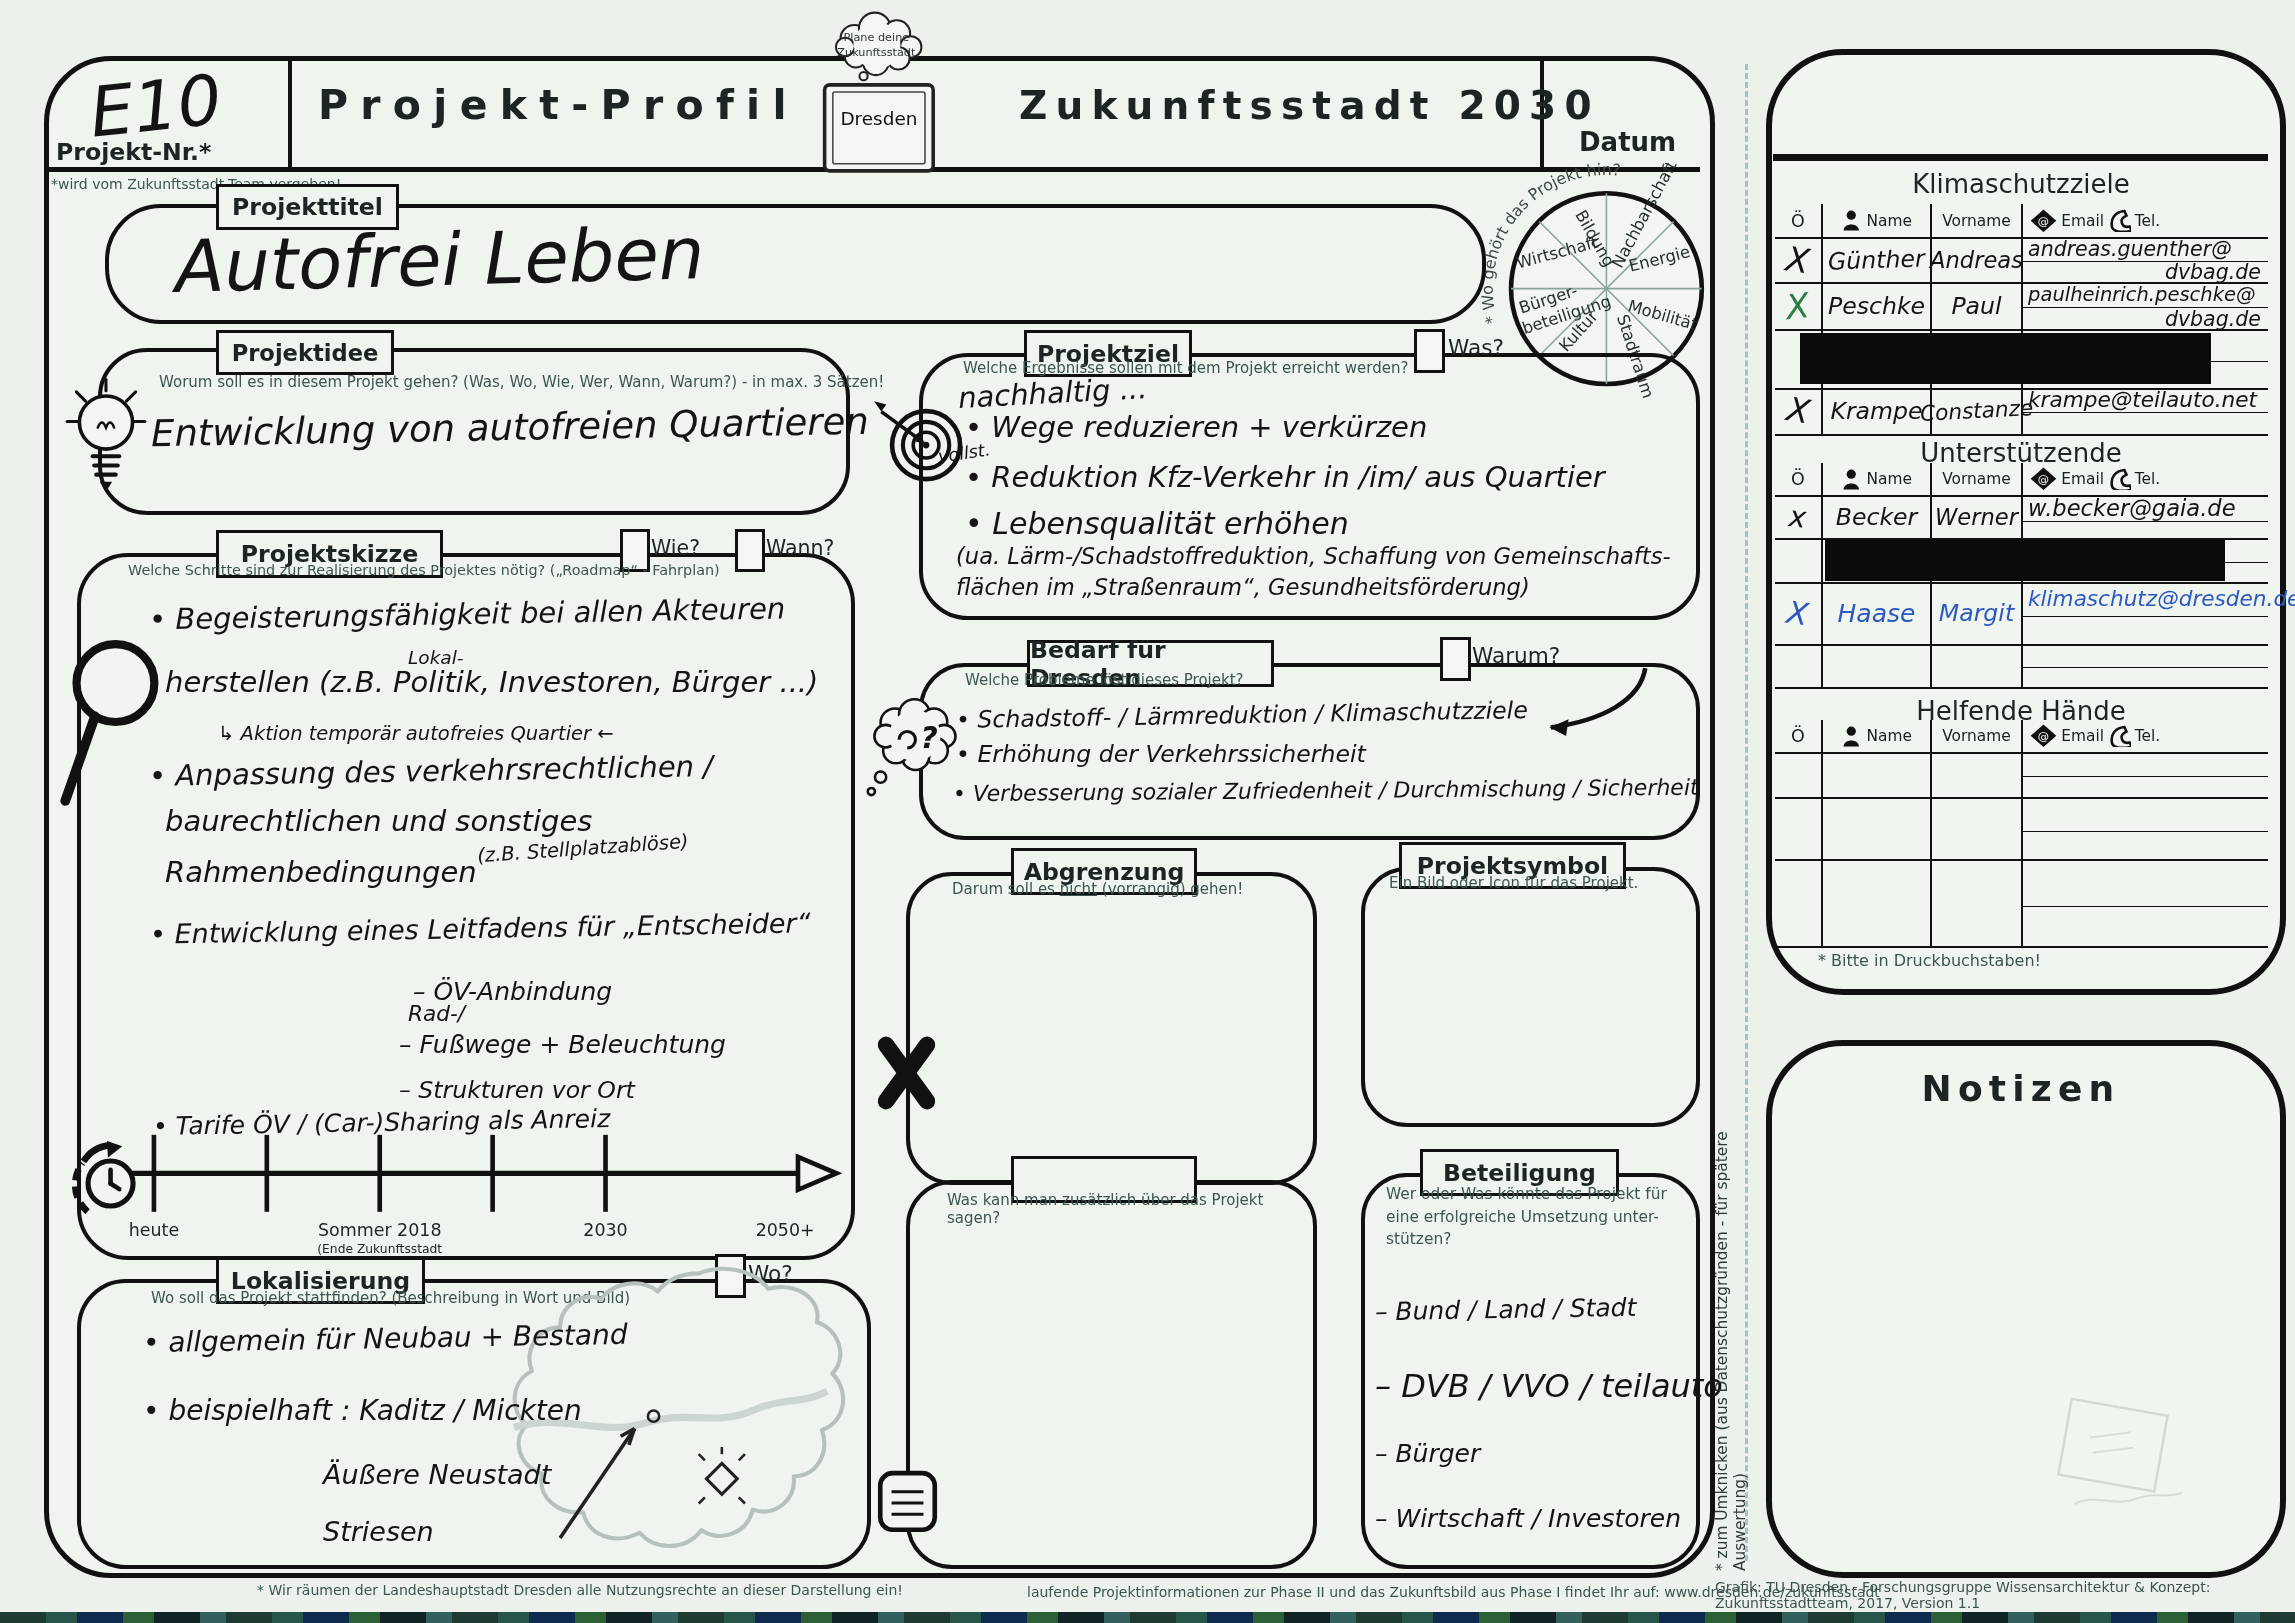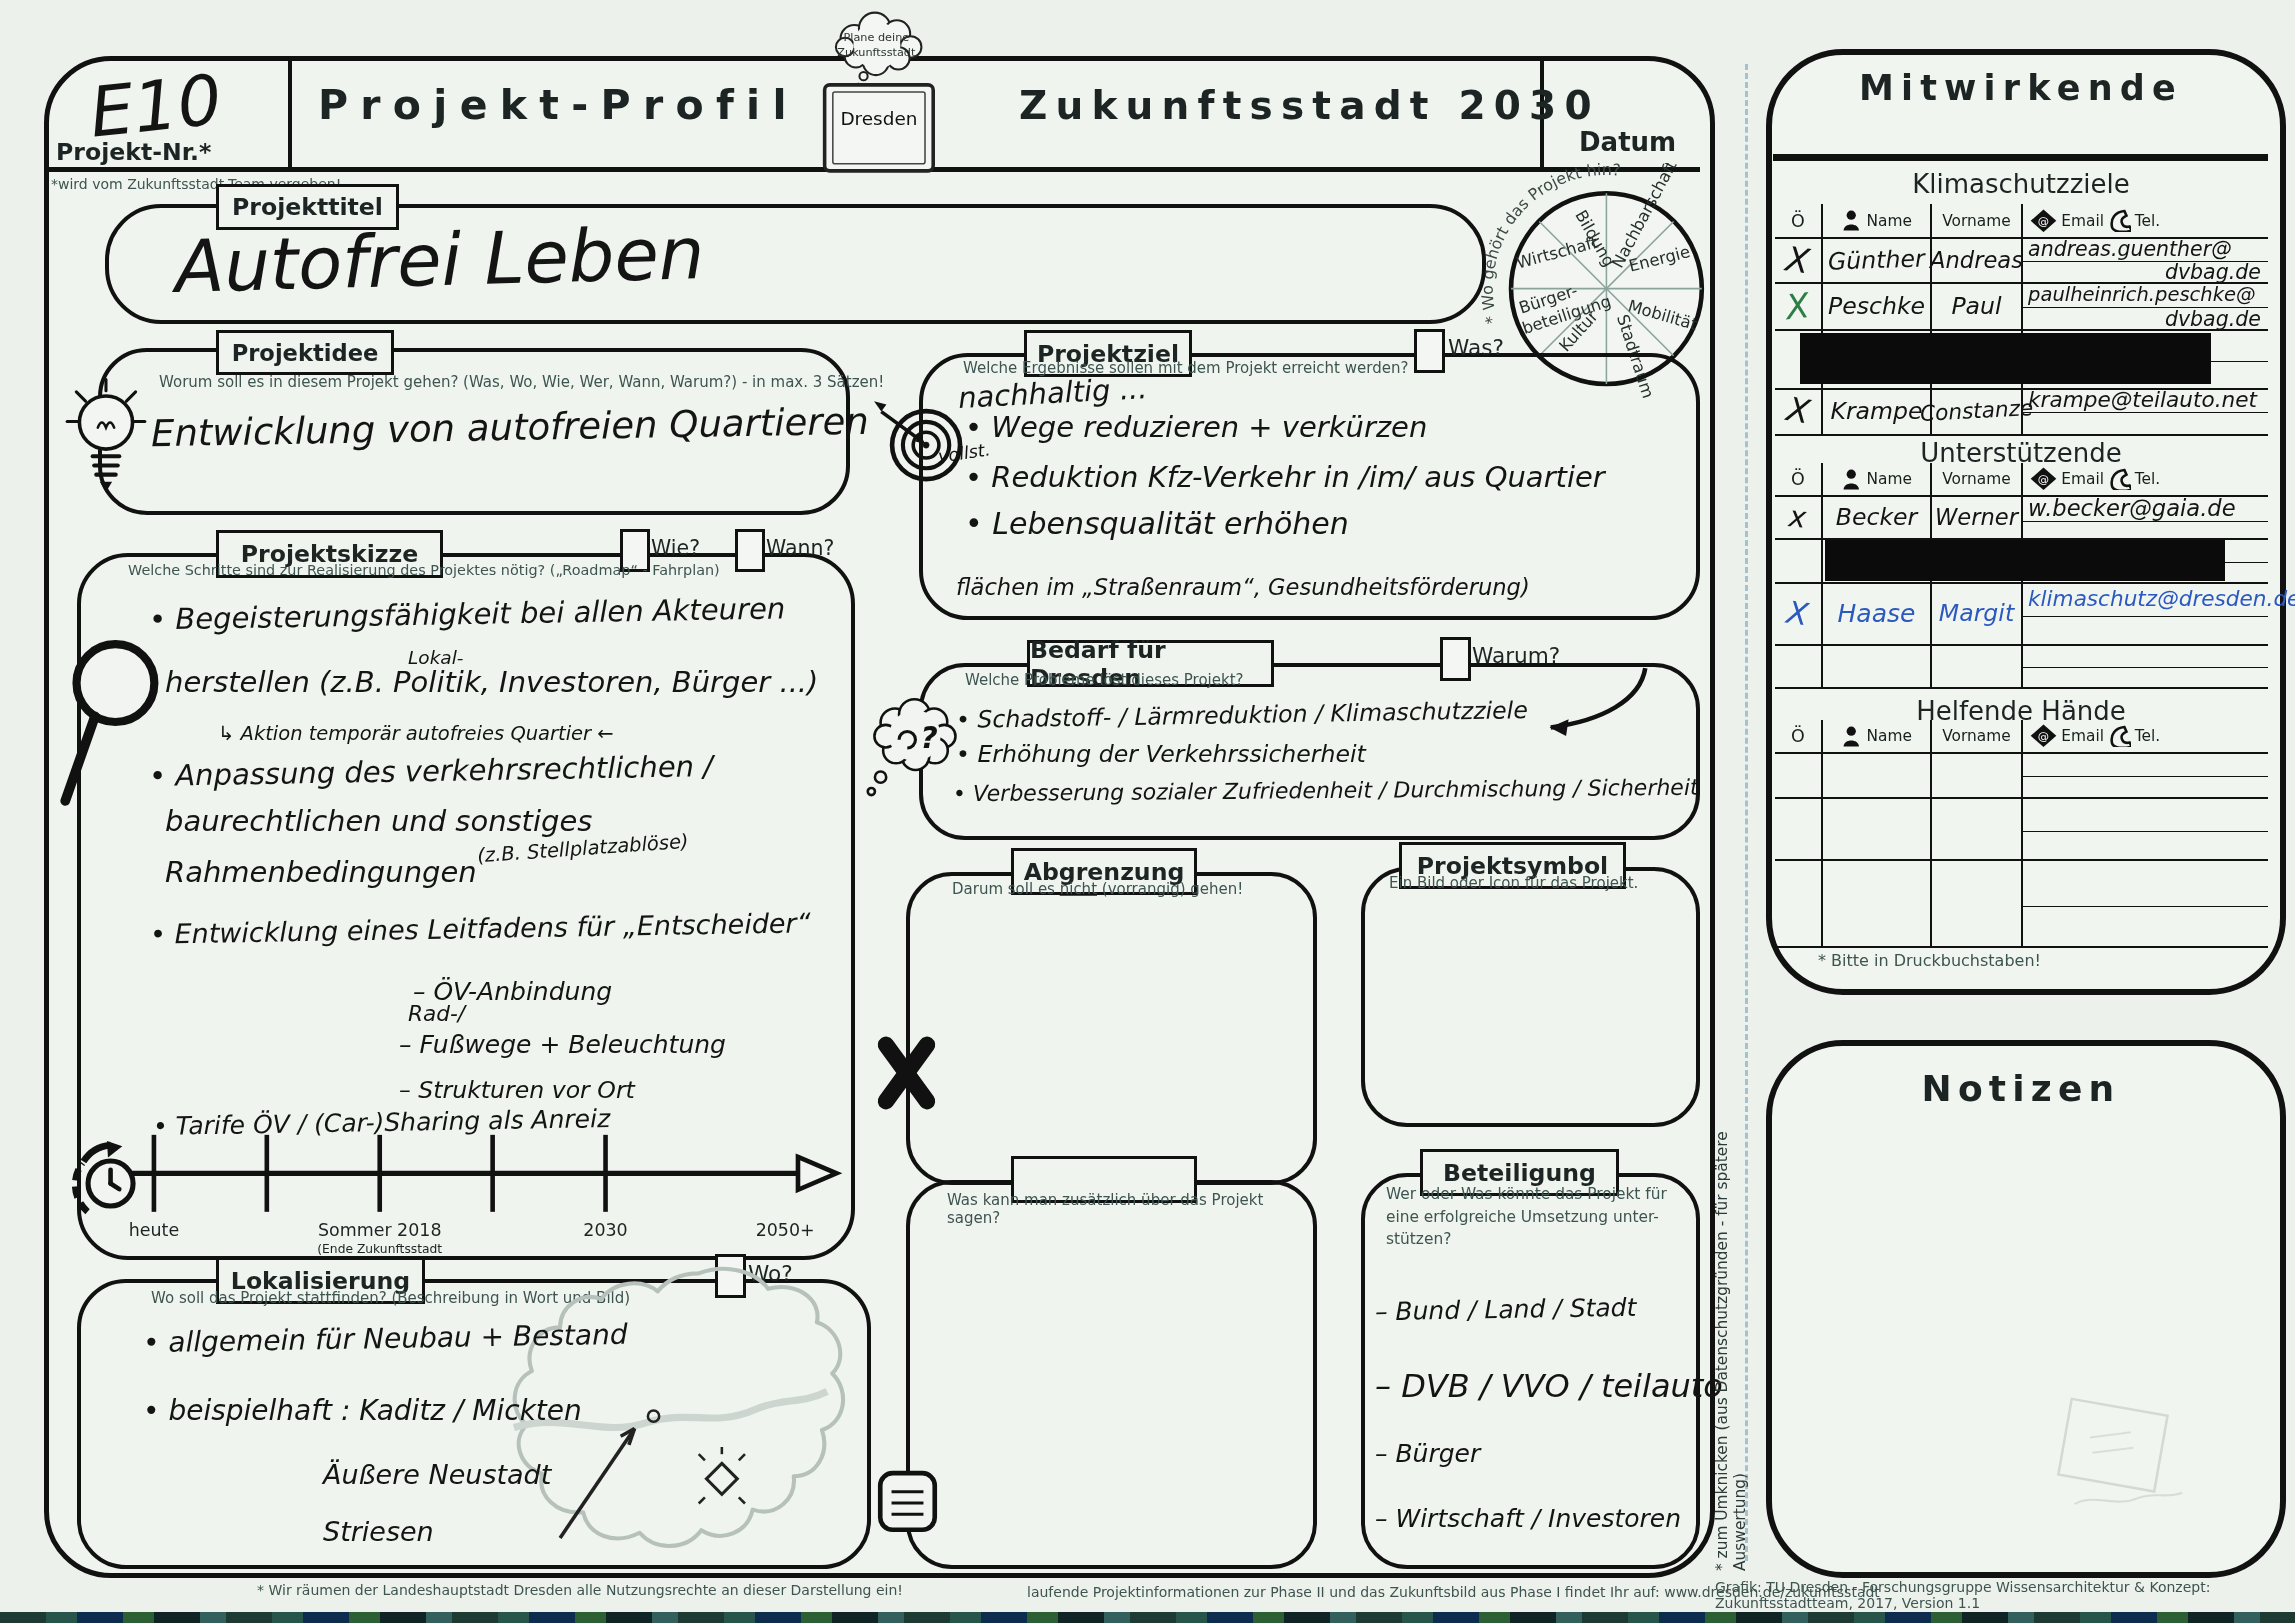--- a/index.html
+++ b/index.html
@@ -139,20 +139,21 @@
       <line x1="18" y1="40" x2="96" y2="97" stroke-width="7"></line>
     </g>
     <polygon points="104,103 84,98 93,85" fill="#111"></polygon>
     <polygon points="18,40 4,20 28,26" fill="#111"></polygon>
   </svg>
   <div class="hw abs" style="left:958px;top:376px;font-size:29px;transform:rotate(-3deg);">nachhaltig ...</div>
   <div class="hw abs" style="left:965px;top:410px;font-size:29px;">• Wege reduzieren + verkürzen</div>
   <div class="hw abs" style="left:938px;top:443px;font-size:17.5px;transform:rotate(-8deg);">vollst.</div>
   <div class="hw abs" style="left:965px;top:460px;font-size:29px;">• Reduktion Kfz-Verkehr in /im/ aus Quartier</div>
   <div class="hw abs" style="left:965px;top:506px;font-size:30px;">• Lebensqualität erhöhen</div>
+  <div class="hw abs" style="left:956px;top:543px;font-size:22.6px;">(ua. Lärm-/Schadstoffreduktion, Schaffung von Gemeinschafts-</div>
   <div class="hw abs" style="left:956px;top:574px;font-size:22.6px;">flächen im „Straßenraum“, Gesundheitsförderung)</div>
 
   <div class="section-box abs" style="left:77px;top:553px;width:770px;height:699px;border-radius:51px;"></div>
   <div class="label-box abs" style="left:216px;top:530px;width:221px;height:42px;">
       <span class="pr" style="font-size:23.6px;">Projektskizze</span>
     </div>
   <div class="cb abs" style="left:620px;top:529px;width:23.6px;height:37px;"></div>
   <div class="pr abs" style="left:651px;top:536px;font-size:20.5px;">Wie?</div>
   <div class="cb abs" style="left:735px;top:529px;width:23.6px;height:37px;"></div>
   <div class="pr abs" style="left:766px;top:536px;font-size:20.5px;">Wann?</div>
@@ -299,21 +300,20 @@
   </svg>
   <div class="hw abs" style="left:143px;top:1322px;font-size:28px;transform:rotate(-1deg);">• allgemein für Neubau + Bestand</div>
   <div class="hw abs" style="left:143px;top:1394px;font-size:28px;">• beispielhaft : Kaditz / Mickten</div>
   <div class="hw abs" style="left:323px;top:1459px;font-size:27px;">Äußere Neustadt</div>
   <div class="hw abs" style="left:323px;top:1516px;font-size:27px;">Striesen</div>
 
   <div class="abs" style="left:1745px;top:64px;height:1497px;border-left:3.6px dashed #a3c2ce;"></div>
   <div class="abs foldtext" style="left:1713px;top:1068px;height:503px;">* zum Umknicken (aus Datenschutzgründen - für spätere Auswertung)</div>
 
   <div class="panel abs" style="left:1766px;top:49px;width:508px;height:934px;"></div>
-  <div class="pr abs" style="left:1818px;top:68px;width:406px;text-align:center;font-size:35px;font-weight:bold;letter-spacing:7.2px;">Mitwirkende</div>
   <div class="hline abs" style="left:1773px;top:154px;width:495px;height:6.7px;"></div>
 
   <div class="pr abs" style="left:1818px;top:169px;width:406px;text-align:center;font-size:26px;">Klimaschutzziele</div>
   <div class="trow abs" style="left:1775px;top:204px;width:493px;height:33px;border-bottom:2.6px solid #111;">
     <div class="tcell">
         <span class="pr hdr" style="font-size:17.5px;">Ö</span>
       </div>
     <div class="tcell" style="gap:5.1px;">
         <svg width="20.5" height="22.6" viewBox="0 0 40 44">
           <circle cx="20" cy="12" r="9" fill="#111"></circle>

